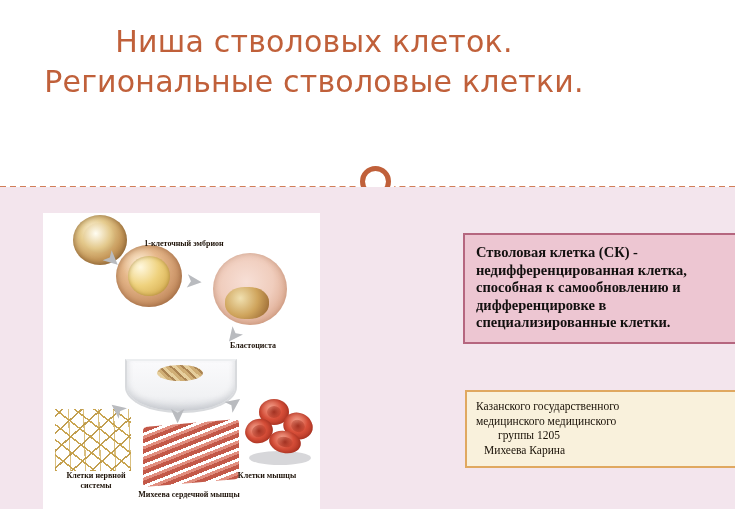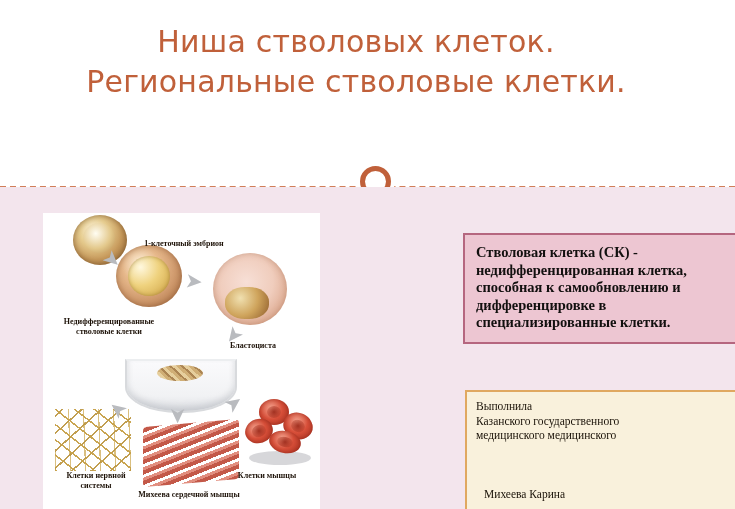--- a/index.html
+++ b/index.html
@@ -33,21 +33,20 @@
     left: 0; top: 22px;
     width: 628px;
     text-align: center;
     color: #c0603a;
     font-family: "DejaVu Sans", sans-serif;
     font-size: 30px;
     line-height: 40px;
     font-weight: 400;
     letter-spacing: 0.2px;
     white-space: pre-line;
-    margin-left: 42px;
   }
   
   .divider-wrap {
     position: absolute;
     left: 0; top: 180px;
     width: 735px;
     height: 16px;
   }
   .divider-line {
     position: absolute;
@@ -280,21 +279,21 @@
     background: #f9f1dc;
     border: 2px solid #e0a860;
     box-sizing: border-box;
     color: #1a1208;
     font-family: "Liberation Serif", serif;
     font-size: 11.5px;
     line-height: 14.5px;
   }
   .author-line { white-space: pre; }
   .author-line.indent1 { padding-left: 22px; }
-  .author-line.indent2 { padding-left: 8px; margin-top: 44px; }
+  .author-line.indent2 { padding-left: 8px; }
 </style>
 </head>
 <body>
 
 <div class="slide">
 
   <div class="header">
     <div class="title">Ниша стволовых клеток.
 Региональные стволовые клетки.</div>
   </div>
@@ -323,33 +322,31 @@
         </div>
 
         <div class="arrow ar1">➤</div>
         <div class="arrow ar2">➤</div>
         <div class="arrow ar3">➤</div>
         <div class="arrow ar4">➤</div>
         <div class="arrow ar5">➤</div>
         <div class="arrow ar6">➤</div>
 
         <div class="fig-label lbl-embryo">1-клеточный эмбрион</div>
-        <div class="fig-label lbl-undiff">Недифференцированные
-стволовые клетки</div>
         <div class="fig-label lbl-blasto">Бластоциста</div>
         <div class="fig-label lbl-nerve">Клетки нервной
 системы</div>
         <div class="fig-label lbl-muscle">Михеева сердечной мышцы</div>
         <div class="fig-label lbl-blood">Клетки мышцы</div>
       </div>
     </div>
 
     <div class="def-box">Стволовая клетка (СК) - недифференцированная клетка, способная к самообновлению и дифференцировке в специализированные клетки.</div>
 
     <div class="author-box">
-      <div class="author-line">Выполнила</div>
       <div class="author-line">Казанского государственного</div>
       <div class="author-line">медицинского медицинского</div>
+      <div class="author-line indent1">группы 1205</div>
       <div class="author-line indent2">Михеева Карина</div>
     </div>
 
   </div>
 </div>
 
 </body></html>

